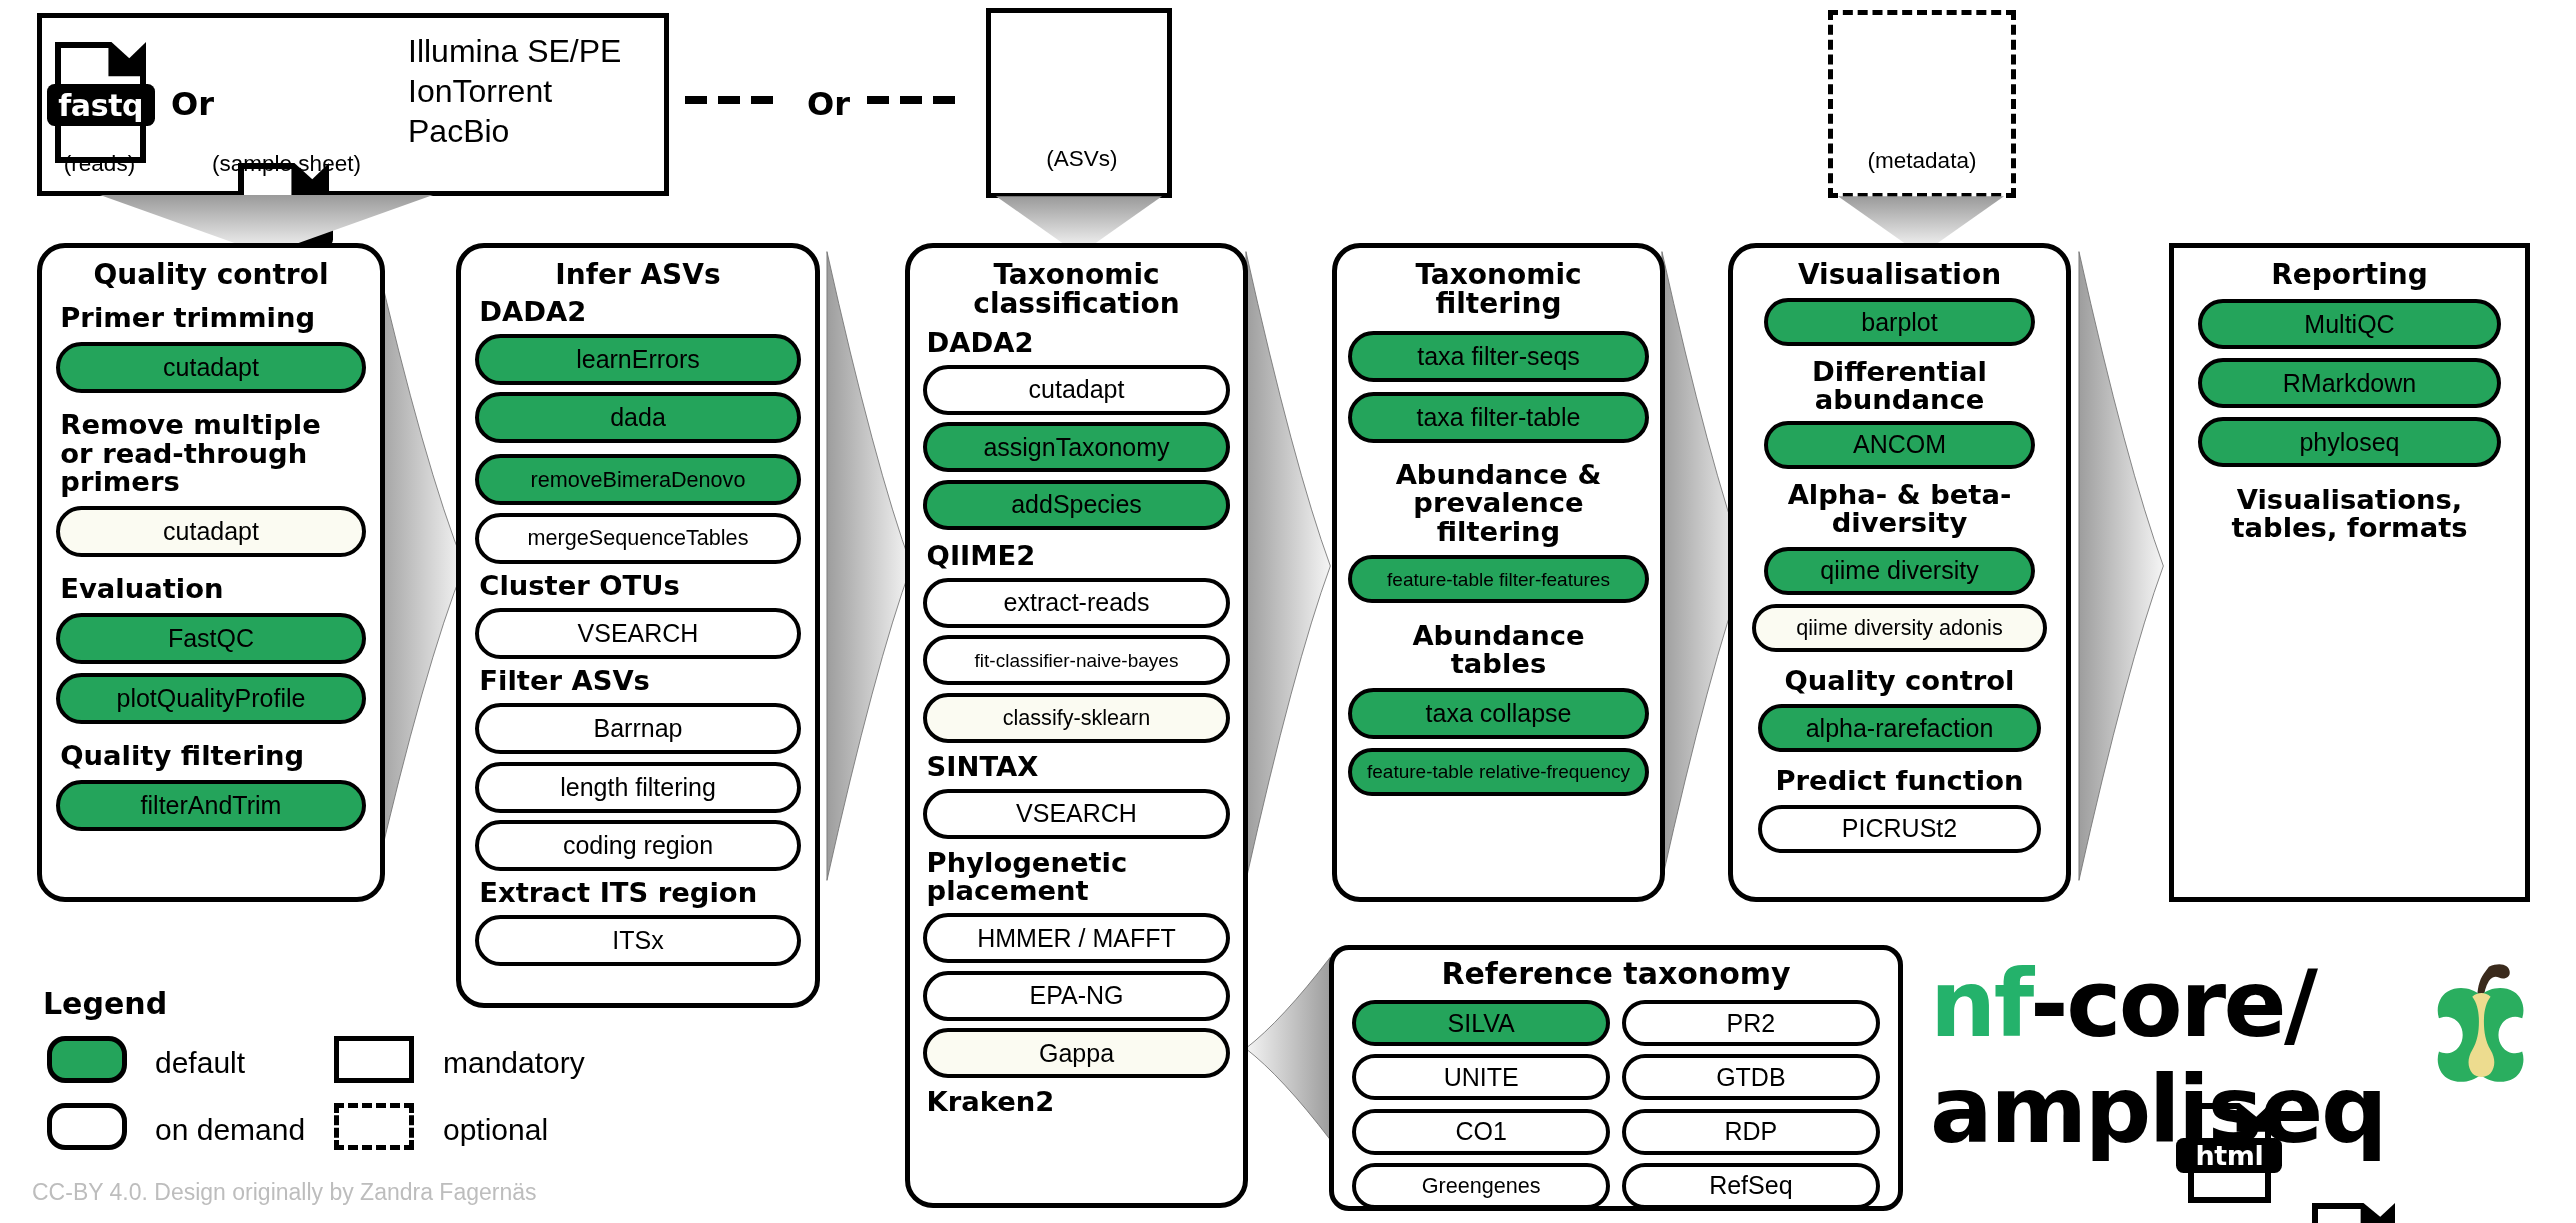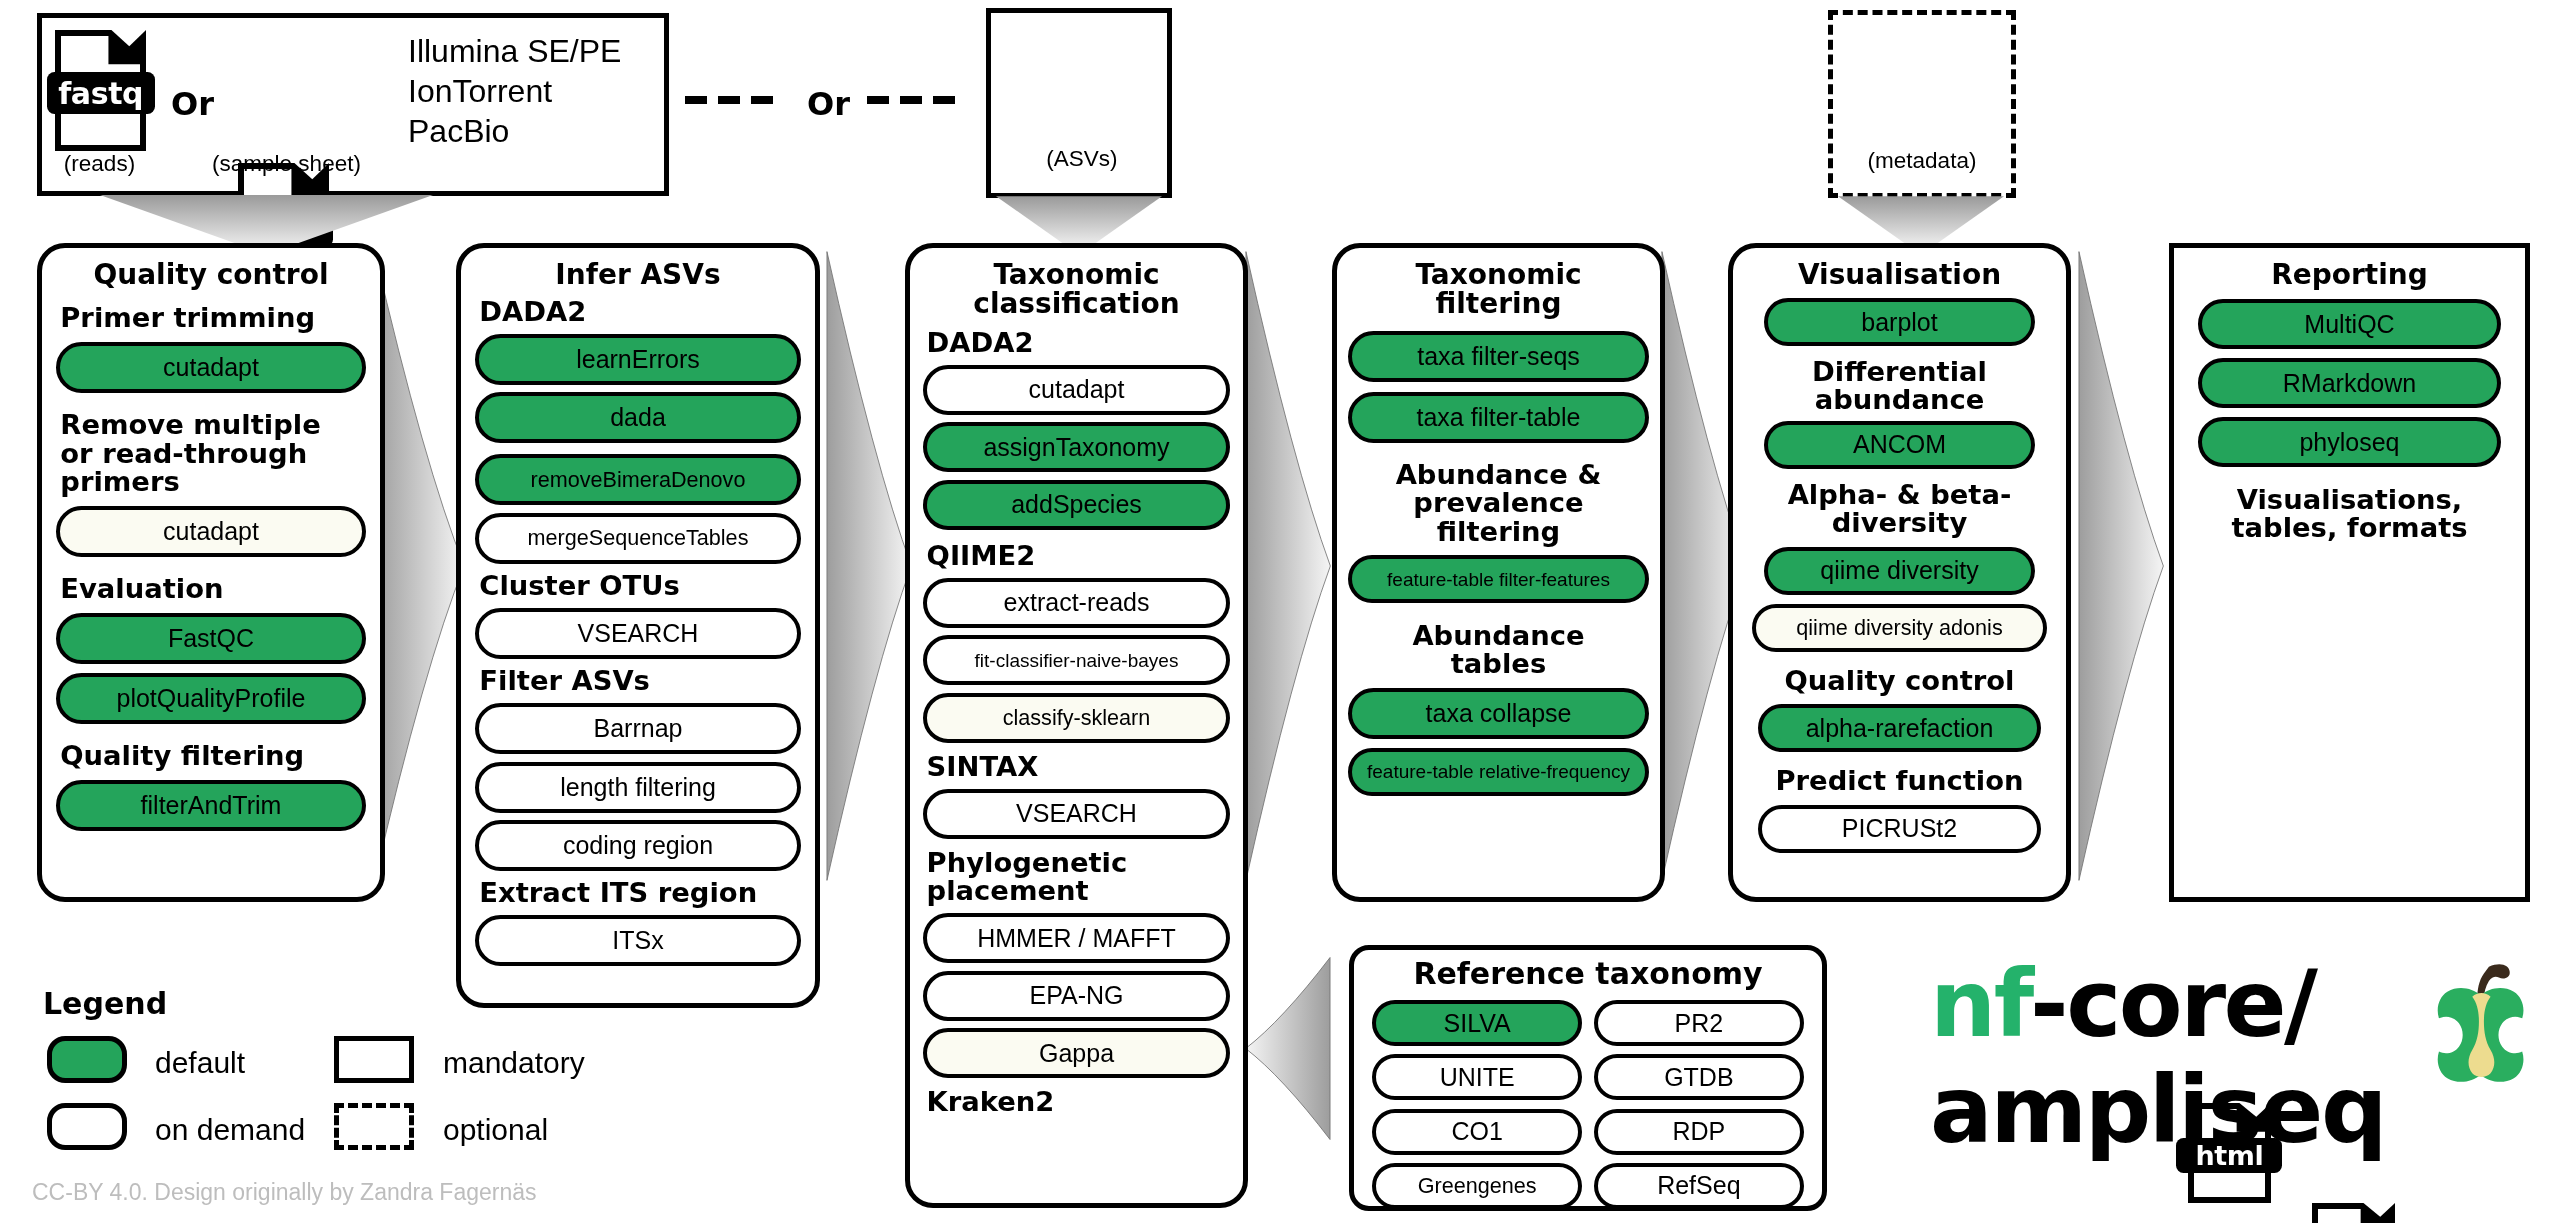--- a/index.html
+++ b/index.html
@@ -84,21 +84,21 @@
   .logo-line{font-weight:bold;font-family:"DejaVu Sans",sans-serif;font-size:93px;
              letter-spacing:-2.5px;line-height:1;}
   .logo-nf{color:#24B26B;}
   .logo-k{color:#000;}
 </style>
 </head>
 <body>
 
 <div class="abs topbox" style="left:37px;top:13.3px;width:632px;height:183px;"></div>
 
-<div class="abs fileicon" style="left:55px;top:30px;width:91px;height:121px;">
+<div class="abs fileicon" style="left:55px;top:42px;width:91px;height:121px;">
   <div class="sheet"></div>
     <div class="inner"></div>
   <div class="corner" style="right:0;top:0;width:35px;height:34px;"></div>
   <div class="band" style="left:-8.3px;top:42px;width:108px;height:42px;font-size:30px;">fastq</div>
 </div>
 <div class="abs caption" style="left:33px;top:151px;width:133px;">(reads)</div>
 
 <div class="abs orword" style="left:171px;top:85px;">Or</div>
 
 <div class="abs fileicon" style="left:238px;top:42px;width:91px;height:121px;">
@@ -351,21 +351,21 @@
   <div class="corner" style="right:0;top:0;width:30px;height:28px;"></div>
   <div class="band" style="left:-11.6px;top:35px;width:106px;height:35px;font-size:27px;">html</div>
 </div>
 <div class="abs fileicon" style="left:2312px;top:619px;width:83px;height:100px;">
   <div class="sheet"></div>
     <div class="inner"></div>
   <div class="corner" style="right:0;top:0;width:30px;height:28px;"></div>
 
 </div>
 
-<div class="abs" style="left:1329px;top:945px;width:478px;height:266px;border:5.8px solid #000;border-radius:20px;background:#fff;padding:8.3px 18.3px 0;margin-left:20px;">
+<div class="abs" style="left:1329px;top:945px;width:574px;height:266px;border:5.8px solid #000;border-radius:20px;background:#fff;padding:8.3px 18.3px 0;">
   <div class="col-title" style="font-size:30px;">Reference taxonomy</div>
   <div style="display:flex;gap:12px;margin-top:10px;">
     <div style="flex:1;display:flex;flex-direction:column;gap:8.3px;">
       <div class="pill" style="height:38px;background:#24A45B;">SILVA</div>
       <div class="pill" style="height:38px;">UNITE</div>
       <div class="pill" style="height:38px;">CO1</div>
       <div class="pill sm" style="height:38px;">Greengenes</div>
     </div>
     <div style="flex:1;display:flex;flex-direction:column;gap:8.3px;">
       <div class="pill" style="height:38px;">PR2</div>

